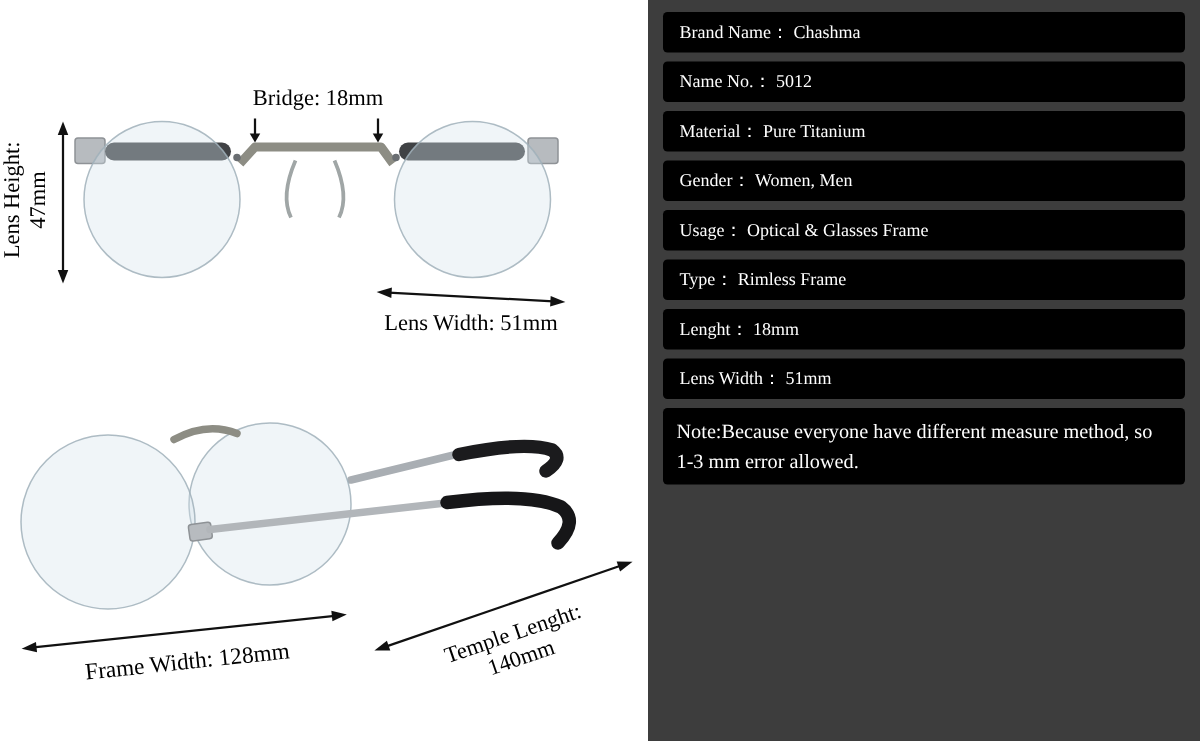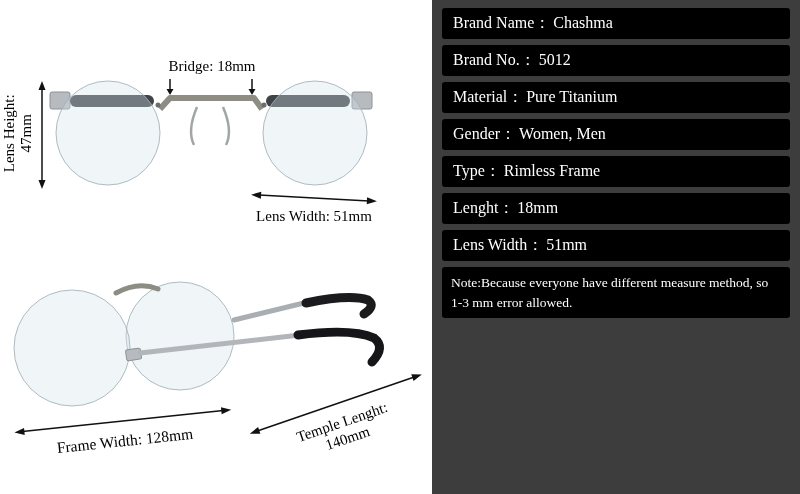--- a/index.html
+++ b/index.html
@@ -9,21 +9,21 @@
 
   
   .left { position:absolute; left:0; top:0; width:432px; height:430px; background:#fff; }
   .abs { position:absolute; }
   .ann { position:absolute; color:#000; font-size:15px; text-align:center; line-height:1.15; }
   .ann-sm { font-size:15px; }
 
   
   .panel { position:absolute; left:432px; top:0; width:368px; height:494px;
            background:#3d3d3d; padding:8px 10px 8px 10px; }
-  .spec-row { background:#000; color:#fff; font-size:16px; padding:5px 11px;
+  .spec-row { background:#000; color:#fff; font-size:12px; padding:5px 11px;
               border-radius:3px; margin-bottom:6px; white-space:nowrap; }
   .spec-value { margin-left:3px; }
   .spec-note { background:#000; color:#fff; font-size:13.5px; padding:6px 9px;
                border-radius:3px; line-height:1.45; }
 </style>
 </head>
 <body>
 
 <div class="page">
 
@@ -103,22 +103,23 @@
         <polygon points="1,7 11,3.5 11,10.5" fill="#111"></polygon>
         <polygon points="183,7 173,3.5 173,10.5" fill="#111"></polygon>
       </svg>
       <div class="ann-sm">Temple Lenght:</div>
       <div class="ann-sm">140mm</div>
     </div>
   </div>
 
   <div class="panel">
     <div class="spec-row"><span>Brand Name：</span><span class="spec-value">Chashma</span></div>
-    <div class="spec-row"><span>Brand No.：</span><span class="spec-value">5012</span></div>
+    <div class="spec-row"><span>Name No.：</span><span class="spec-value">5012</span></div>
     <div class="spec-row"><span>Material：</span><span class="spec-value">Pure Titanium</span></div>
     <div class="spec-row"><span>Gender：</span><span class="spec-value">Women, Men</span></div>
+    <div class="spec-row"><span>Usage：</span><span class="spec-value">Optical &amp; Glasses Frame</span></div>
     <div class="spec-row"><span>Type：</span><span class="spec-value">Rimless Frame</span></div>
     <div class="spec-row"><span>Lenght：</span><span class="spec-value">18mm</span></div>
     <div class="spec-row"><span>Lens Width：</span><span class="spec-value">51mm</span></div>
     <div class="spec-note">Note:Because everyone have different measure method, so 1-3 mm error allowed.</div>
   </div>
 
 </div>
 
 </body></html>

